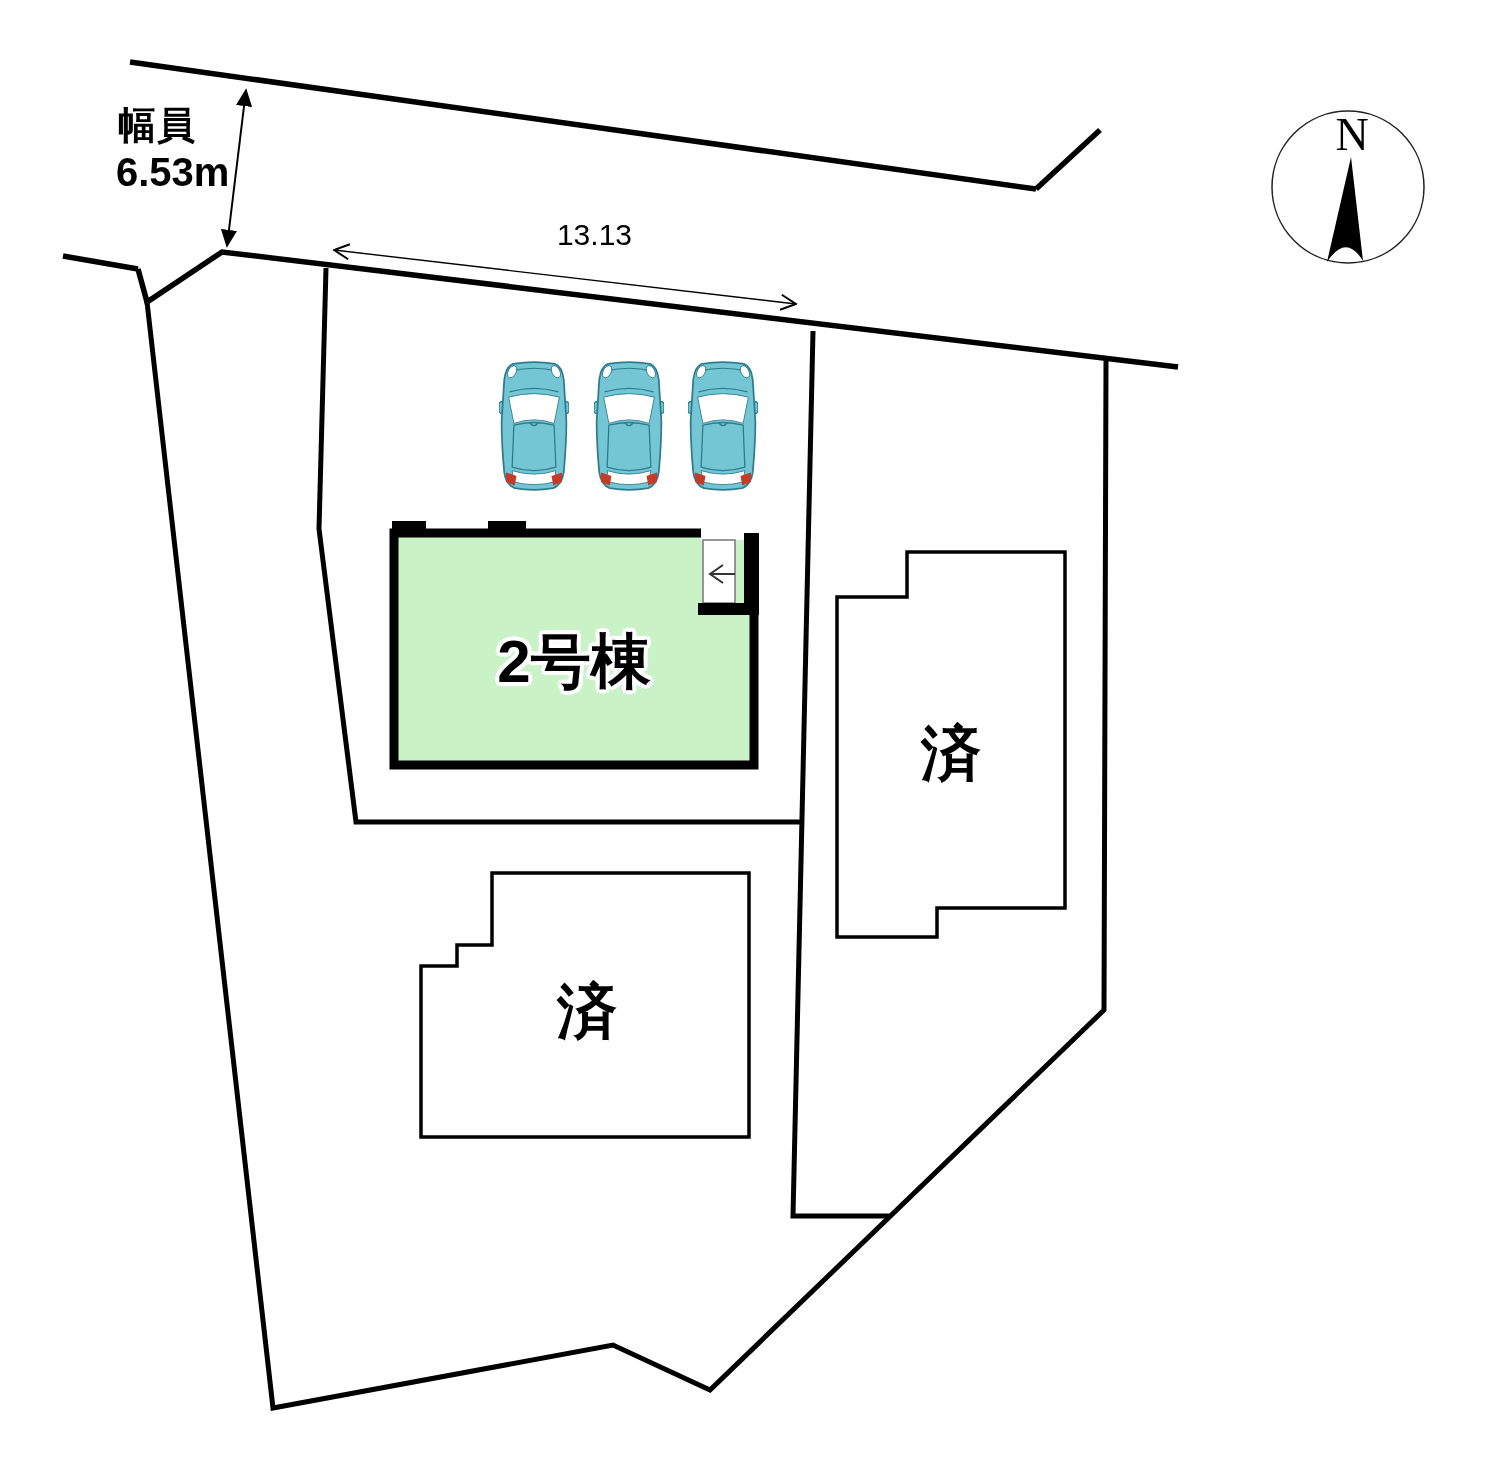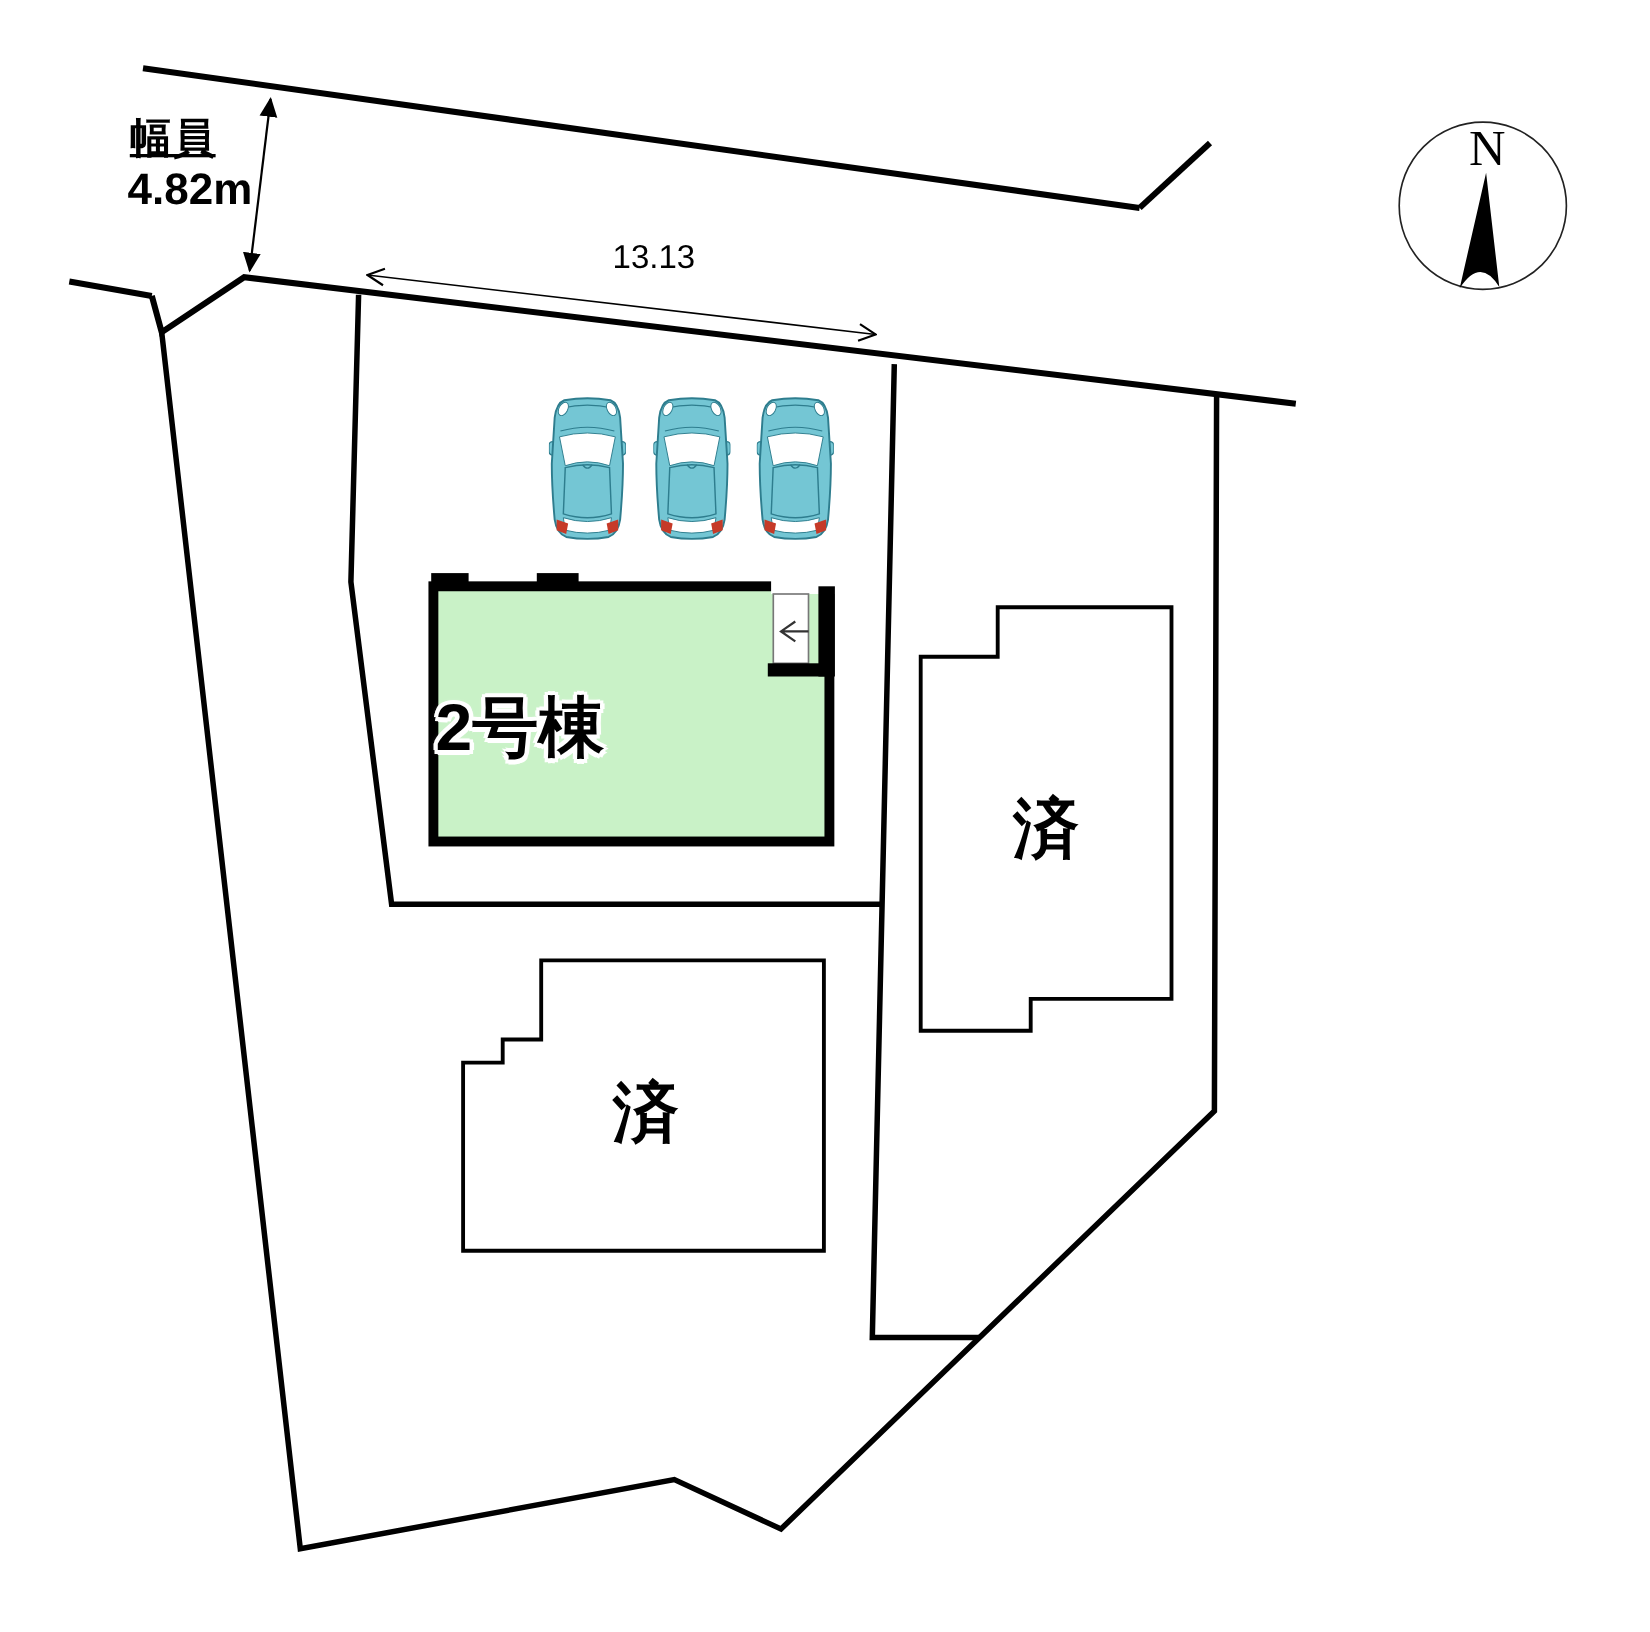--- a/index.html
+++ b/index.html
@@ -6,25 +6,25 @@
   .canvas{
     position:relative;
     width:1500px;height:1484px;
     background:#fff;
     overflow:hidden;
     font-family:"Liberation Sans","DejaVu Sans",sans-serif;
     color:#000;
   }
   .canvas svg.plan{position:absolute;left:0;top:0;}
   .lbl{position:absolute;white-space:nowrap;color:#000;}
-  .lbl-road-width{left:118px;top:100px;font-size:38px;font-weight:bold;letter-spacing:1px;text-decoration:underline;}
+  .lbl-road-width{left:118px;top:100px;font-size:38px;font-weight:bold;letter-spacing:1px;}
   .lbl-road-width-value{left:116px;top:150px;font-size:40px;font-weight:bold;}
   .lbl-frontage{left:500px;top:218px;width:132px;text-align:right;font-size:30px;font-weight:normal;}
   .lbl-unit{
-    left:396px;top:622px;width:356px;text-align:left;
+    left:396px;top:622px;width:356px;text-align:center;
     font-size:60px;font-weight:bold;
     text-shadow:
       -3px -3px 0 #fff, 3px -3px 0 #fff, -3px 3px 0 #fff, 3px 3px 0 #fff,
       0 -4px 0 #fff, 0 4px 0 #fff, -4px 0 0 #fff, 4px 0 0 #fff,
       0 0 6px #fff;
   }
   .lbl-sold{font-size:60px;font-weight:600;text-align:center;width:170px;}
   .lbl-sold-right{left:866px;top:714px;}
   .lbl-sold-left{left:502px;top:972px;}
 </style>
@@ -100,18 +100,18 @@
     </g>
 
     <g>
       <circle cx="1348" cy="187" r="76" fill="none" stroke="#222" stroke-width="1.5"></circle>
       <path d="M1351,157 L1327,262 Q1346,233 1363,261 Z" fill="#000"></path>
       <text x="1352" y="150" text-anchor="middle" font-family="Liberation Serif, DejaVu Serif, serif" font-size="46" fill="#000">N</text>
     </g>
   </svg>
 
   <div class="lbl lbl-road-width">幅員</div>
-  <div class="lbl lbl-road-width-value">4.82m</div>
+  <div class="lbl lbl-road-width-value">6.53m</div>
   <div class="lbl lbl-frontage">13.13</div>
   <div class="lbl lbl-unit">2号棟</div>
   <div class="lbl lbl-sold lbl-sold-right">済</div>
   <div class="lbl lbl-sold lbl-sold-left">済</div>
 </div>
 
 </body></html>

